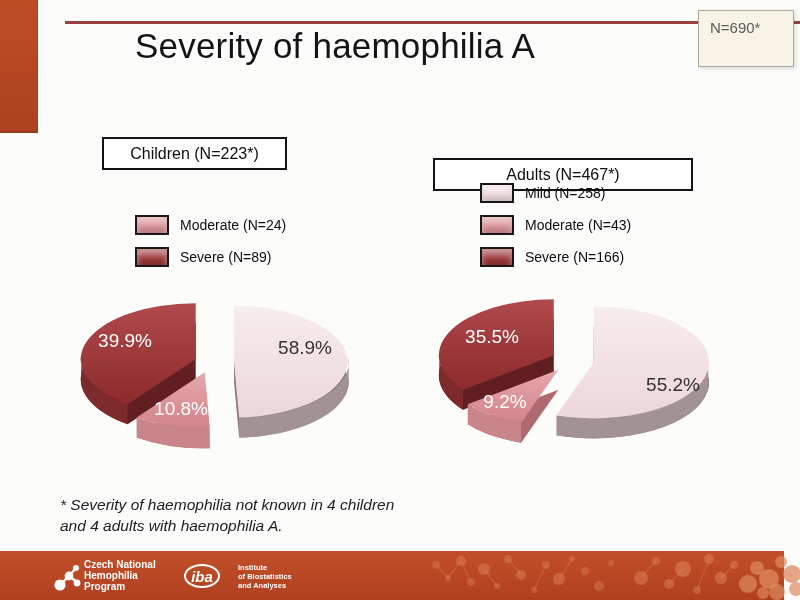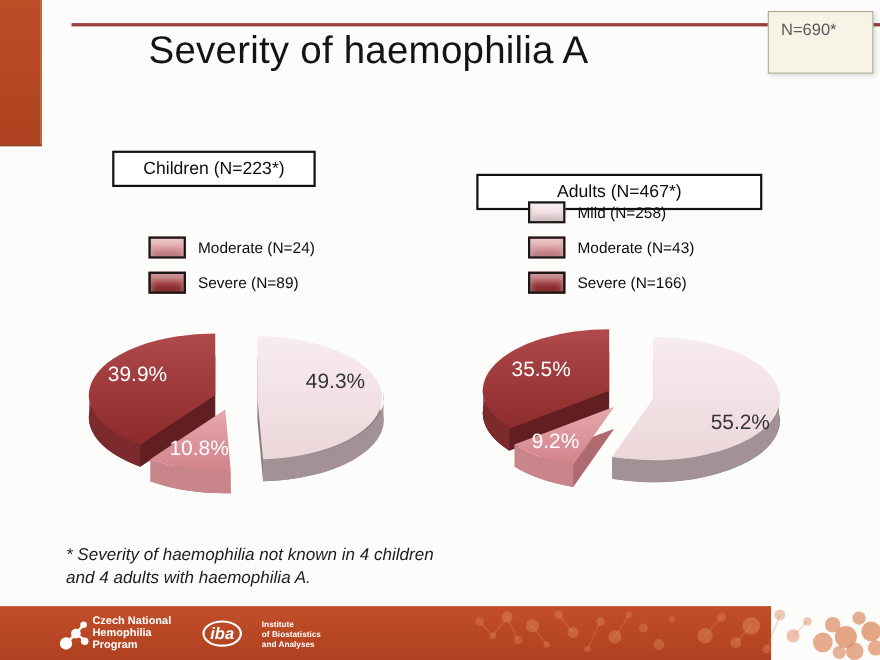--- a/index.html
+++ b/index.html
@@ -30,21 +30,21 @@
   .pie-block{position:absolute;width:320px;height:195px;}
   .pie-left{left:60px;top:285px;}
   .pie-right{left:420px;top:285px;}
   .pie-block svg{position:absolute;left:0;top:0;}
   .plabel{position:absolute;transform:translate(-50%,-50%);font-size:19px;color:#ffffff;white-space:nowrap;}
   .plabel.dark{color:#333333;}
 
   .footnote{position:absolute;left:60px;top:494px;font-style:italic;font-size:15.5px;
             line-height:21px;color:#1c1c1c;}
 
-  .footer{position:absolute;left:0;bottom:0;width:701px;height:49px;
+  .footer{position:absolute;left:0;bottom:0;width:784px;height:49px;
           background:linear-gradient(180deg,#c24f29 0%,#b04020 100%);text-decoration:underline;}
   .footer svg.decor{position:absolute;left:0;top:0;}
   .czech-logo-icon{position:absolute;left:53px;top:13px;}
   .czech-logo-text{position:absolute;left:84px;top:8px;color:#ffffff;font-size:10px;
                    font-weight:bold;line-height:11px;white-space:nowrap;}
   .iba-circle{position:absolute;left:184px;top:13px;width:36px;height:24px;border:2px solid #ffffff;
               border-radius:50%;color:#ffffff;font-weight:800;font-size:15px;font-style:italic;
               display:flex;align-items:center;justify-content:center;box-sizing:border-box;}
   .iba-text{position:absolute;left:226px;top:12px;color:#ffffff;font-size:7.5px;
             font-weight:bold;line-height:9px;white-space:nowrap;margin-left:12px;}
@@ -109,21 +109,21 @@
         <path d="M 135.7 94.2 L 67.6 139.3 A 115 56 0 0 1 135.7 38.2 Z" fill="#611f21"></path>
         <path d="M 67.6 119.3 A 115 56 0 0 1 21.2 69.3 L 21.2 89.3 A 115 56 0 0 0 67.6 139.3 Z" fill="#7c2a2c"></path>
         <path d="M 135.7 74.2 L 67.6 119.3 A 115 56 0 0 1 135.7 18.2 Z" fill="url(#pie0g2)"></path>
         <path d="M 174.0 96.7 L 174.0 40.7 A 115 56 0 0 1 179.1 152.6 Z" fill="#8d7c7f"></path>
         <path d="M 288.6 71.8 A 115 56 0 0 1 179.1 132.6 L 179.1 152.6 A 115 56 0 0 0 288.6 91.8 Z" fill="#a39295"></path>
         <path d="M 174.0 76.7 L 174.0 20.7 A 115 56 0 0 1 179.1 132.6 Z" fill="url(#pie0g0)"></path>
         <path d="M 144.8 107.3 L 149.8 163.3 A 115 56 0 0 1 76.6 152.4 Z" fill="#ae6a6f"></path>
         <path d="M 149.8 143.3 A 115 56 0 0 1 76.6 132.4 L 76.6 152.4 A 115 56 0 0 0 149.8 163.3 Z" fill="#c8868b"></path>
         <path d="M 144.8 87.3 L 149.8 143.3 A 115 56 0 0 1 76.6 132.4 Z" fill="url(#pie0g1)"></path>
       </svg>
-    <div class="plabel dark" style="left:245px;top:63px">49.3%</div>
+    <div class="plabel dark" style="left:245px;top:63px">58.9%</div>
     <div class="plabel" style="left:121px;top:124px">10.8%</div>
     <div class="plabel" style="left:65px;top:56px">39.9%</div>
   </div>
 
   <div class="pie-block pie-right">
     <svg id="pie1" width="320" height="195" viewBox="0 0 320 195">
         <defs>
           <linearGradient id="pie1g0" x1="0" y1="0" x2="0" y2="1">
             <stop offset="0" stop-color="#f8ecee"></stop>
             <stop offset="1" stop-color="#ecd7da"></stop>

